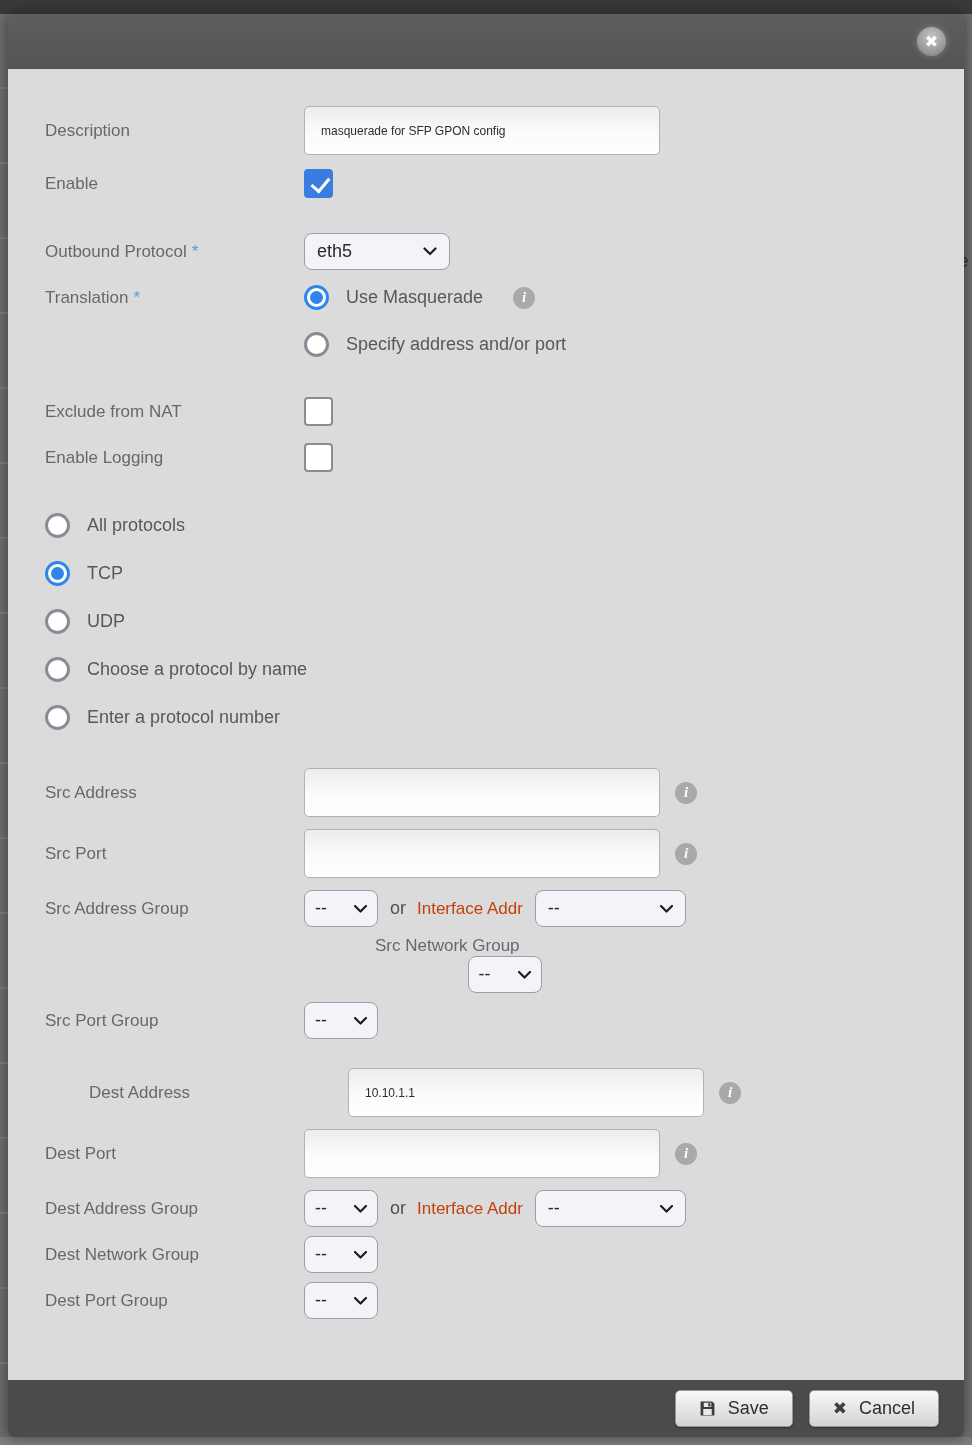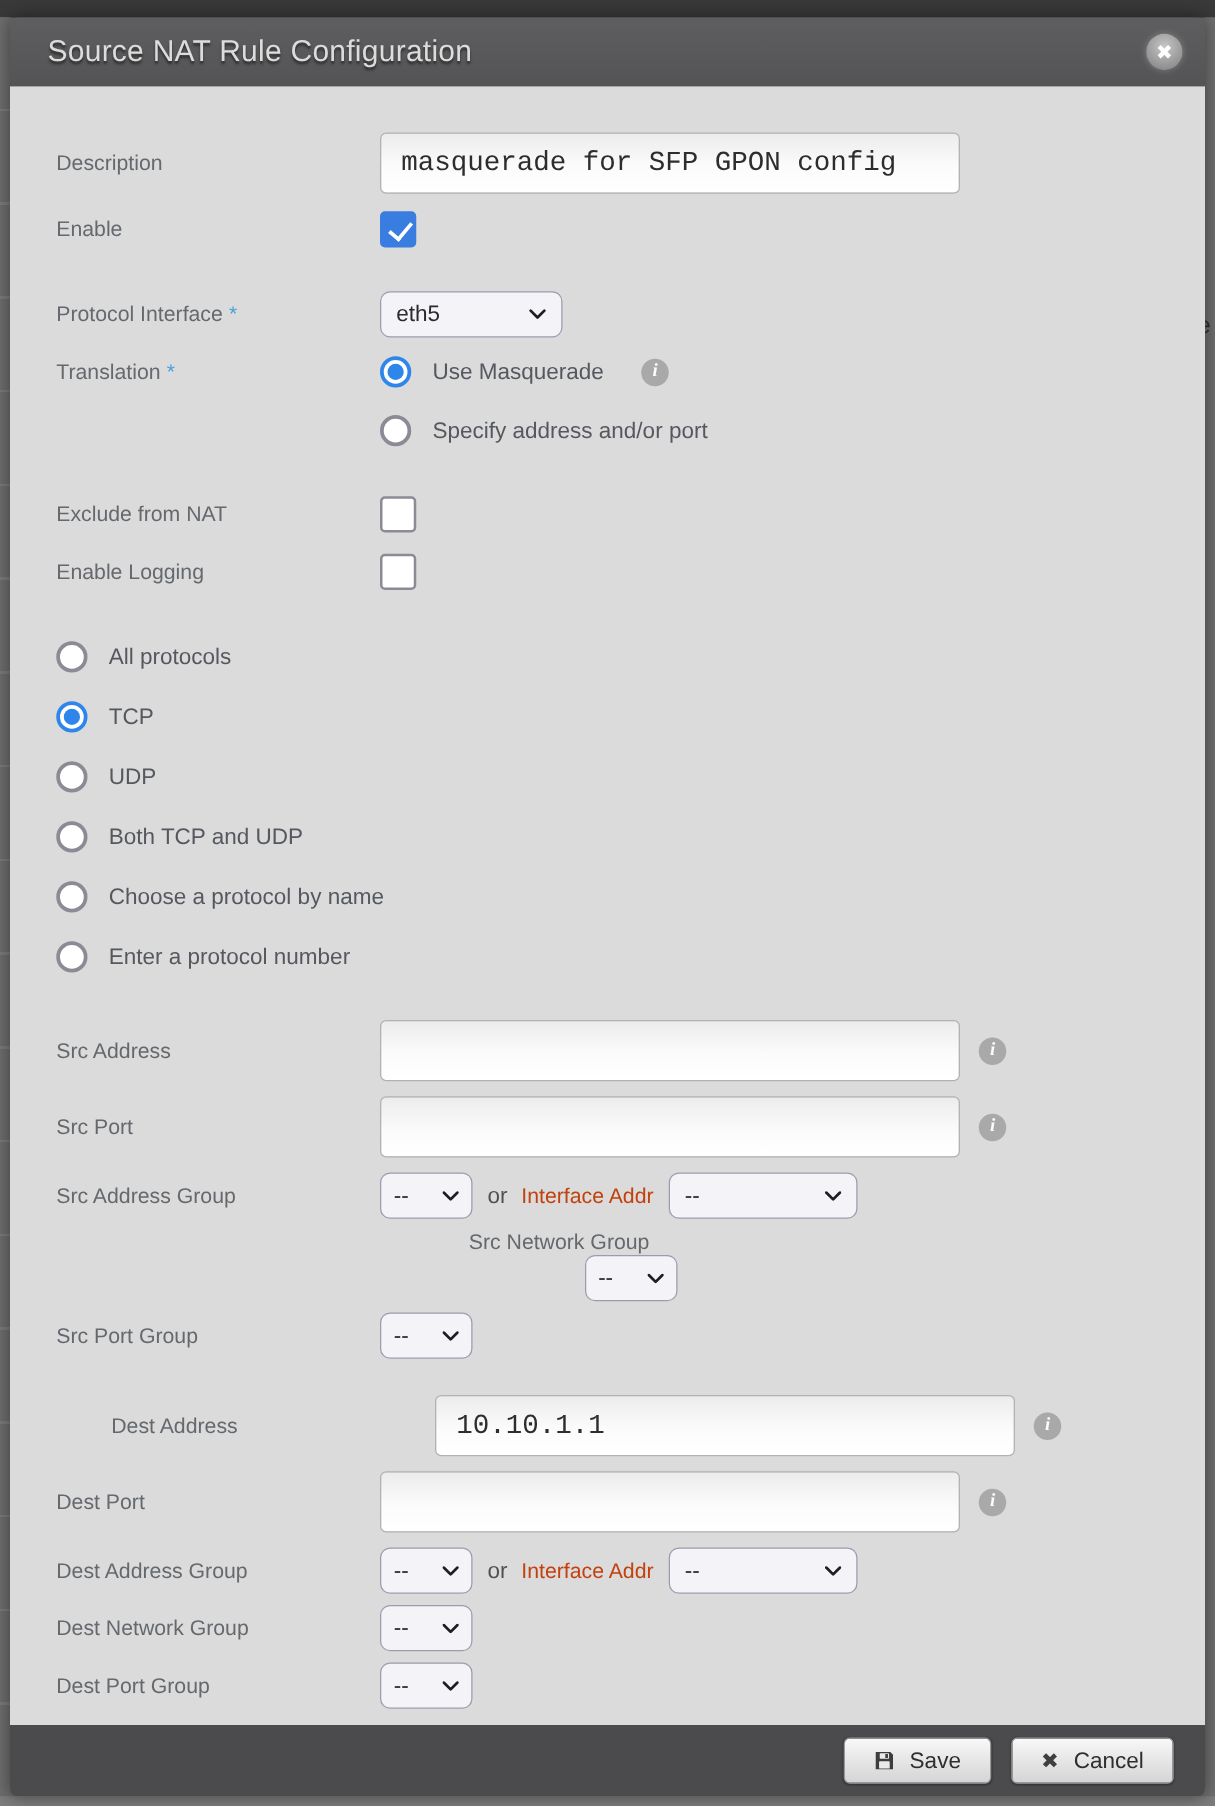--- a/index.html
+++ b/index.html
@@ -29,23 +29,23 @@
   .modal-footer { background:#4b4b4d; flex:1; display:flex; align-items:center; justify-content:flex-end;
                   gap:16px; padding-right:25px; }
 
   
   .row { display:flex; align-items:center; padding-left:37px; }
   .row.top { align-items:flex-start; }
   .lbl { width:259px; flex:none; font-size:17px; color:#65696d; }
   .lbl .req { color:#4da1dd; margin-left:5px; }
   .stack .opt-row { display:flex; align-items:center; }
 
-  .txt-input { width:464px; height:49px; border:1px solid #b2b2b2; border-radius:5px;
+  .txt-input { width:356px; height:49px; border:1px solid #b2b2b2; border-radius:5px;
                background:linear-gradient(#ececec,#fbfbfb 55%,#ffffff);
-               font-family:Liberation Mono, monospace; font-size:22px; color:#2d2d2d; padding:0 16px; outline:none; }
+               font-family:Liberation Sans, sans-serif; font-size:12px; color:#2d2d2d; padding:0 16px; outline:none; }
 
   .sel { height:37px; border:1px solid #9d9cae; border-radius:8px; background:#f3f3f8;
          display:flex; align-items:center; justify-content:space-between;
          padding:0 12px; font-size:18px; color:#2b2b2e; cursor:pointer; }
   .sel.eth   { width:146px; }
   .sel.small { width:74px; padding:0 10px; }
   .sel.wide  { width:151px; }
   .chev { display:flex; align-items:center; }
 
   .cb { width:29px; height:29px; border:2px solid #8b8b96; border-radius:4px; background:#fff;
@@ -102,38 +102,37 @@
 <div class="strip-top"></div>
 <div class="strip-left"></div>
 <div class="strip-right">
   <span class="peek-text">e</span>
 </div>
 <div class="strip-bottom"></div>
 
 <div class="modal">
 
   <div class="modal-header">
-    <span class="modal-title">Source NAT Rule Configuration</span>
     <span class="close-btn">✖</span>
   </div>
 
   <div class="modal-body">
 
     <div class="row r-desc">
       <span class="lbl">Description</span>
       <input class="txt-input" type="text" value="masquerade for SFP GPON config" style="">
     </div>
 
     <div class="row r-en">
       <span class="lbl">Enable</span>
       <span class="cb on"></span>
     </div>
 
     <div class="row r-out">
-      <span class="lbl"><span>Protocol Interface</span><span class="req">*</span></span>
+      <span class="lbl"><span>Outbound Protocol</span><span class="req">*</span></span>
       <div class="sel eth">
         <span>eth5</span>
         <span class="chev">
           <svg width="14" height="9" viewBox="0 0 14 9">
               <path d="M1.5 1.5l5.5 5.5 5.5-5.5" fill="none" stroke="#1e1e1e" stroke-width="2.2" stroke-linecap="round" stroke-linejoin="round"></path>
             </svg>
         </span>
       </div>
     </div>
 
@@ -168,24 +167,20 @@
           <span class="radio"></span>
           <span class="opt-label">All protocols</span>
         </div>
         <div class="opt-row mb23">
           <span class="radio on"></span>
           <span class="opt-label">TCP</span>
         </div>
         <div class="opt-row mb23">
           <span class="radio"></span>
           <span class="opt-label">UDP</span>
-        </div>
-        <div class="opt-row mb23">
-          <span class="radio"></span>
-          <span class="opt-label">Both TCP and UDP</span>
         </div>
         <div class="opt-row mb23">
           <span class="radio"></span>
           <span class="opt-label">Choose a protocol by name</span>
         </div>
         <div class="opt-row">
           <span class="radio"></span>
           <span class="opt-label">Enter a protocol number</span>
         </div>
       </div>

